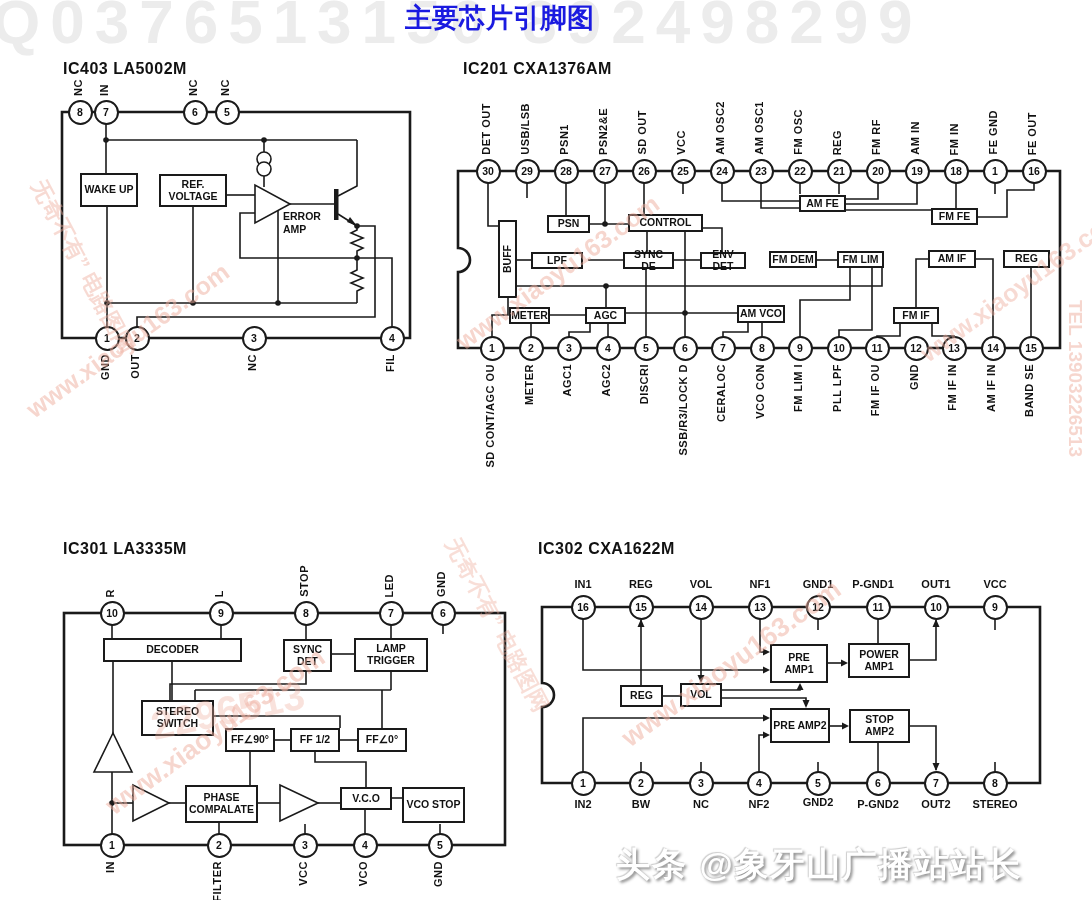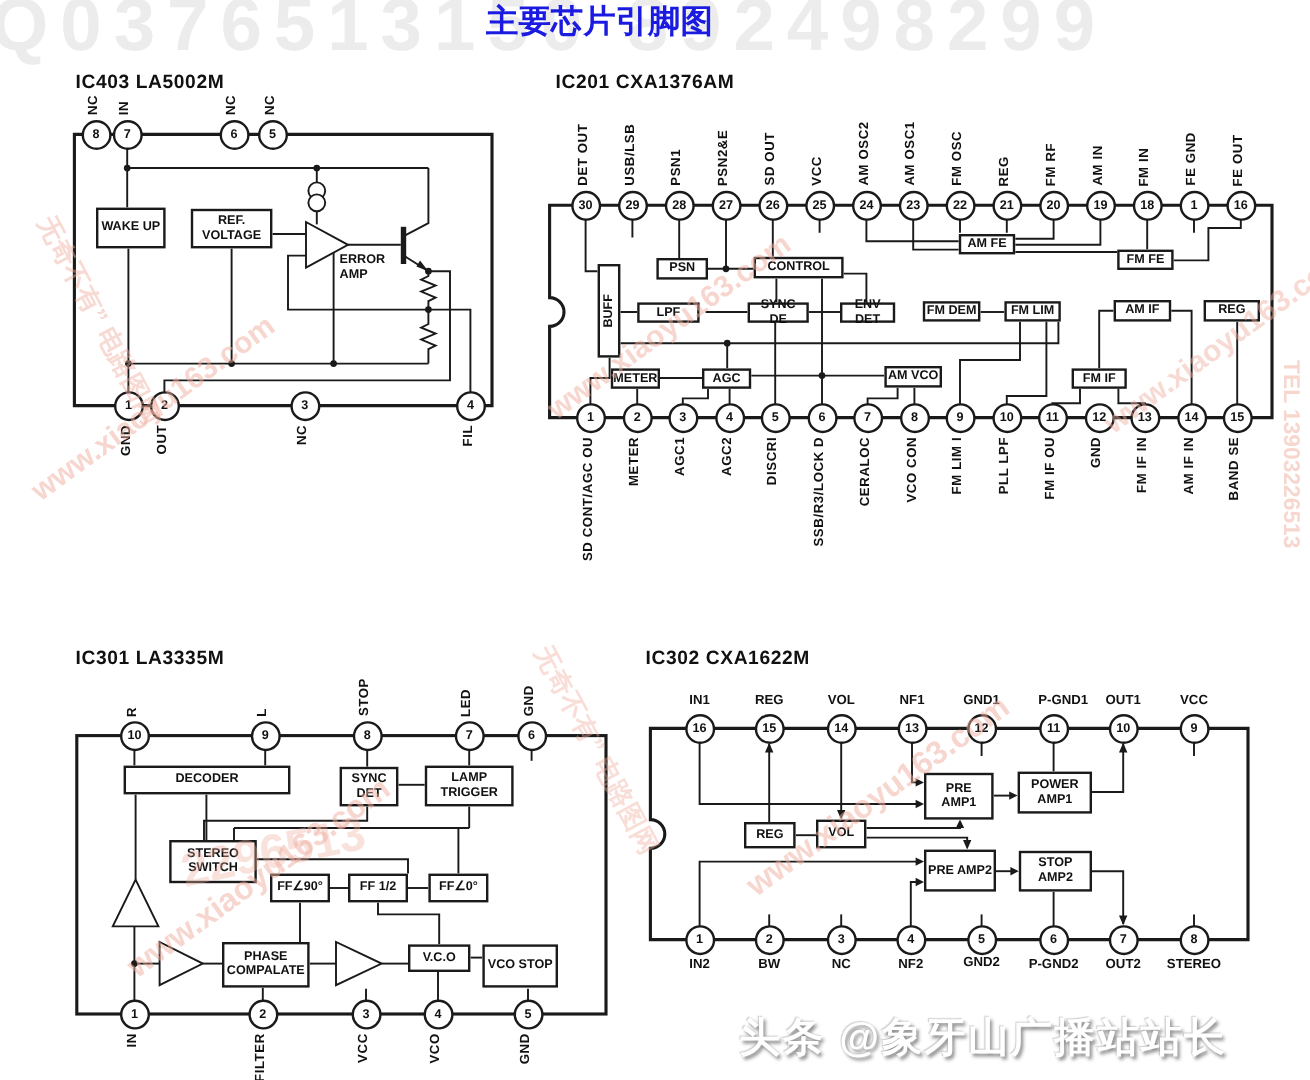--- a/index.html
+++ b/index.html
@@ -342,21 +342,21 @@
     <div class="pin" style="left:230px;top:67px">13</div>
     <div class="pin" style="left:288px;top:67px">12</div>
     <div class="pin" style="left:348px;top:67px">11</div>
     <div class="pin" style="left:406px;top:67px">10</div>
     <div class="pin" style="left:465px;top:67px">9</div>
     <div class="hlab" style="left:53px;top:38px">IN1</div>
     <div class="hlab" style="left:111px;top:38px">REG</div>
     <div class="hlab" style="left:171px;top:38px">VOL</div>
     <div class="hlab" style="left:230px;top:38px">NF1</div>
     <div class="hlab" style="left:288px;top:38px">GND1</div>
-    <div class="hlab" style="left:356px;top:38px">P-GND1</div>
+    <div class="hlab" style="left:343px;top:38px">P-GND1</div>
     <div class="hlab" style="left:406px;top:38px">OUT1</div>
     <div class="hlab" style="left:465px;top:38px">VCC</div>
     <div class="pin" style="left:53px;top:243px">1</div>
     <div class="pin" style="left:111px;top:243px">2</div>
     <div class="pin" style="left:171px;top:243px">3</div>
     <div class="pin" style="left:229px;top:243px">4</div>
     <div class="pin" style="left:288px;top:243px">5</div>
     <div class="pin" style="left:348px;top:243px">6</div>
     <div class="pin" style="left:406px;top:243px">7</div>
     <div class="pin" style="left:465px;top:243px">8</div>

